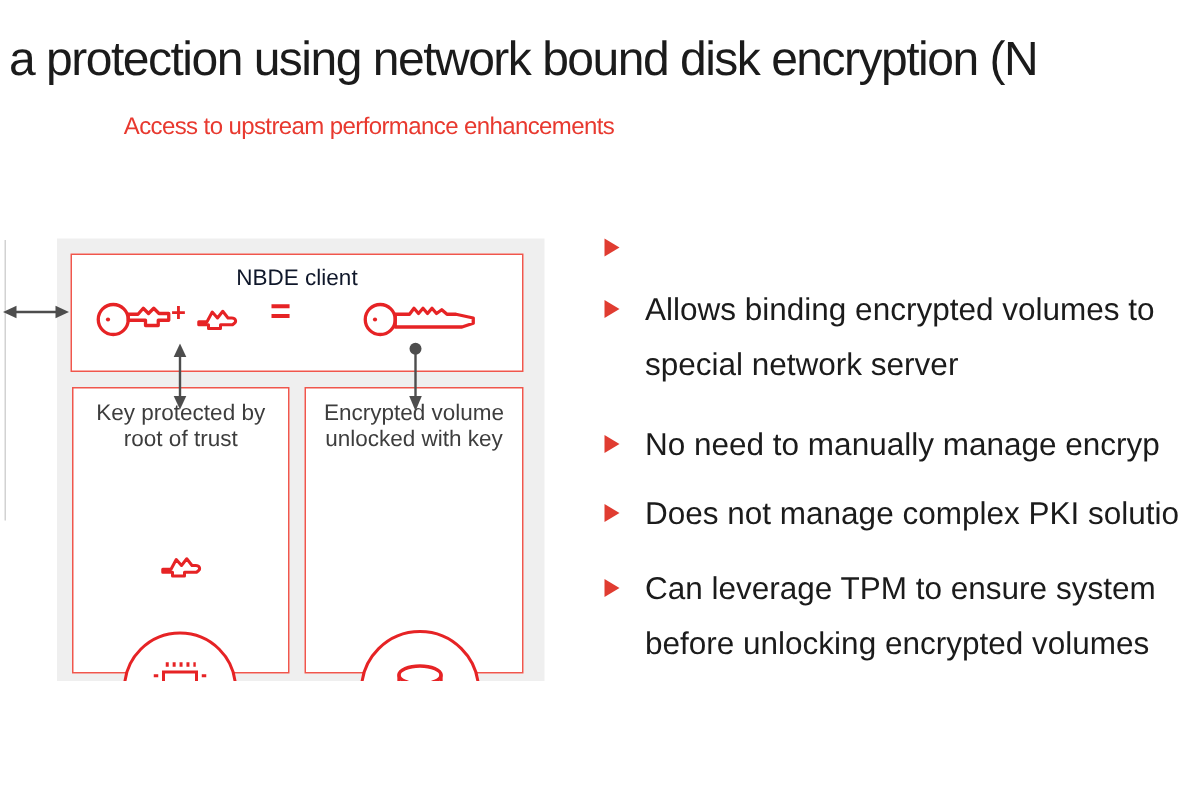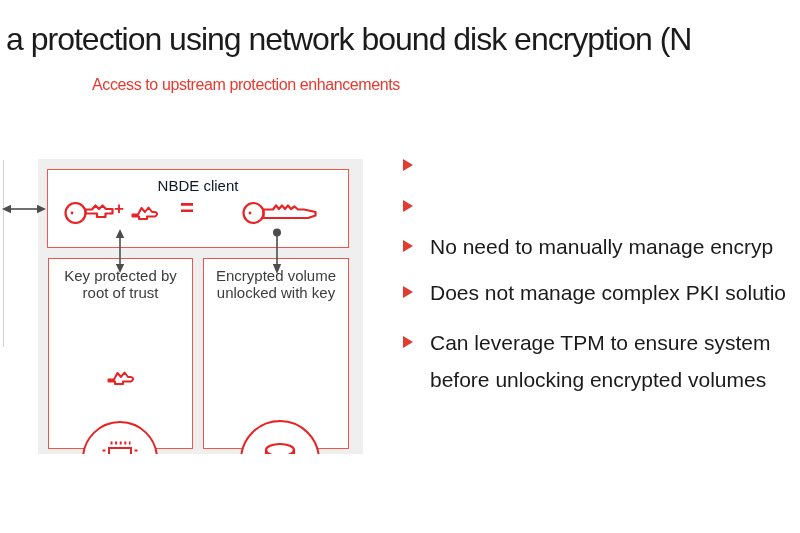--- a/index.html
+++ b/index.html
@@ -52,21 +52,21 @@
   .bline{white-space:nowrap;}
 
   svg .stroke{fill:none;stroke:#e62325;stroke-width:2.2;stroke-linejoin:round;stroke-linecap:round;}
 </style>
 </head>
 <body>
 
 <div class="slide">
 
   <div class="title">a protection using network bound disk encryption (N</div>
-  <div class="subtitle">Access to upstream protection enhancements</div>
+  <div class="subtitle">Access to upstream performance enhancements</div>
 
   <div class="cut-box-edge"></div>
 
   <div class="panel"></div>
 
   <span class="arrow h-arrow">
     <svg width="44" height="12" viewBox="0 0 44 12">
       <line x1="7" y1="6" x2="37" y2="6" stroke="#4d4d4d" stroke-width="1.6"></line>
       <polygon points="0,6 9,1.8 9,10.2" fill="#4d4d4d"></polygon>
       <polygon points="44,6 35,1.8 35,10.2" fill="#4d4d4d"></polygon>
@@ -159,20 +159,24 @@
       <path d="M7.5,10.5 H10 M7.5,12.5 H10 M7.5,14.2 H10" stroke="#ffffff" stroke-width="1"></path>
     </svg>
   </div>
 
   <div class="bullets">
     <div class="bullet">
       <span class="tri"></span>
     </div>
     <div class="bullet">
       <span class="tri"></span>
+      <div class="blines">
+        <div class="bline">Allows binding encrypted volumes to</div>
+        <div class="bline">special network server</div>
+      </div>
     </div>
     <div class="bullet">
       <span class="tri"></span>
       <div class="blines">
         <div class="bline">No need to manually manage encryp</div>
       </div>
     </div>
     <div class="bullet">
       <span class="tri"></span>
       <div class="blines">

